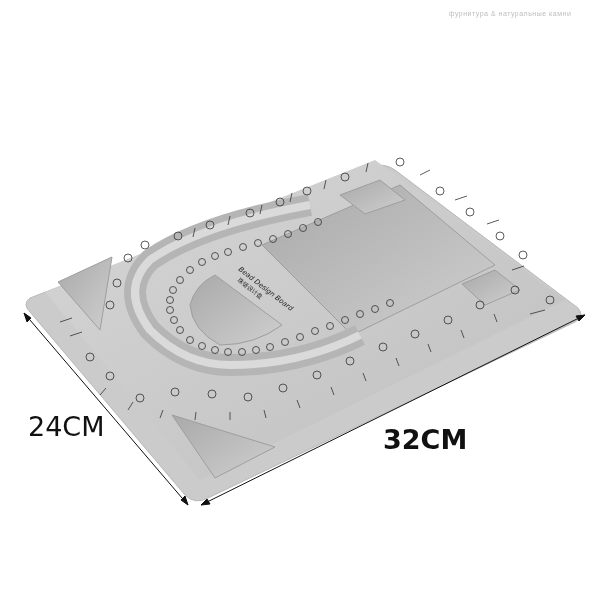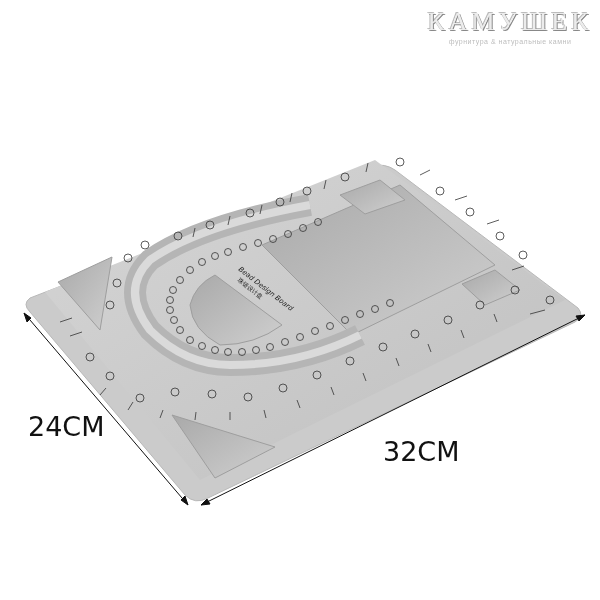--- a/index.html
+++ b/index.html
@@ -3,28 +3,27 @@
 <meta charset="utf-8">
 <style>
   html,body{margin:0;padding:0;background:#fff;}
   body{width:600px;height:600px;position:relative;overflow:hidden;font-family:"Liberation Sans",sans-serif;}
   .logo{position:absolute;left:420px;top:8px;width:180px;text-align:center;}
   .logo-mark{font-family:"Liberation Serif",serif;font-size:30px;color:#e6e6e6;letter-spacing:2px;text-shadow:1px 1px 1px #9a9a9a;line-height:34px;height:40px;margin-top:12px;}
   .logo-name{font-family:"Liberation Serif",serif;font-size:26px;color:#ececec;letter-spacing:4px;text-shadow:1px 1px 0 #888, -1px -1px 0 #bbb;line-height:28px;}
   .logo-tag{font-size:7px;color:#bdbdbd;letter-spacing:.5px;margin-top:2px;}
   .dim{position:absolute;font-family:"DejaVu Sans",sans-serif;font-size:27px;color:#111;}
   .dim.h{left:28px;top:397px;margin-top:14px;}
-  .dim.w{left:383px;top:436px;}
+  .dim.w{left:383px;top:424px;font-weight:bold;}
   svg{position:absolute;left:0;top:0;}
 </style>
 </head>
 <body>
 
 <div class="logo">
-  <div class="logo-name">КАМУШЕК</div>
   <div class="logo-tag">фурнитура &amp; натуральные камни</div>
 </div>
 
 <svg width="600" height="600" viewBox="0 0 600 600">
   <defs>
     <linearGradient id="bg" x1="0" y1="0" x2="1" y2="1">
       <stop offset="0" stop-color="#d6d6d6"></stop>
       <stop offset="1" stop-color="#bfbfbf"></stop>
     </linearGradient>
     <linearGradient id="well" x1="0" y1="0" x2="1" y2="1">

